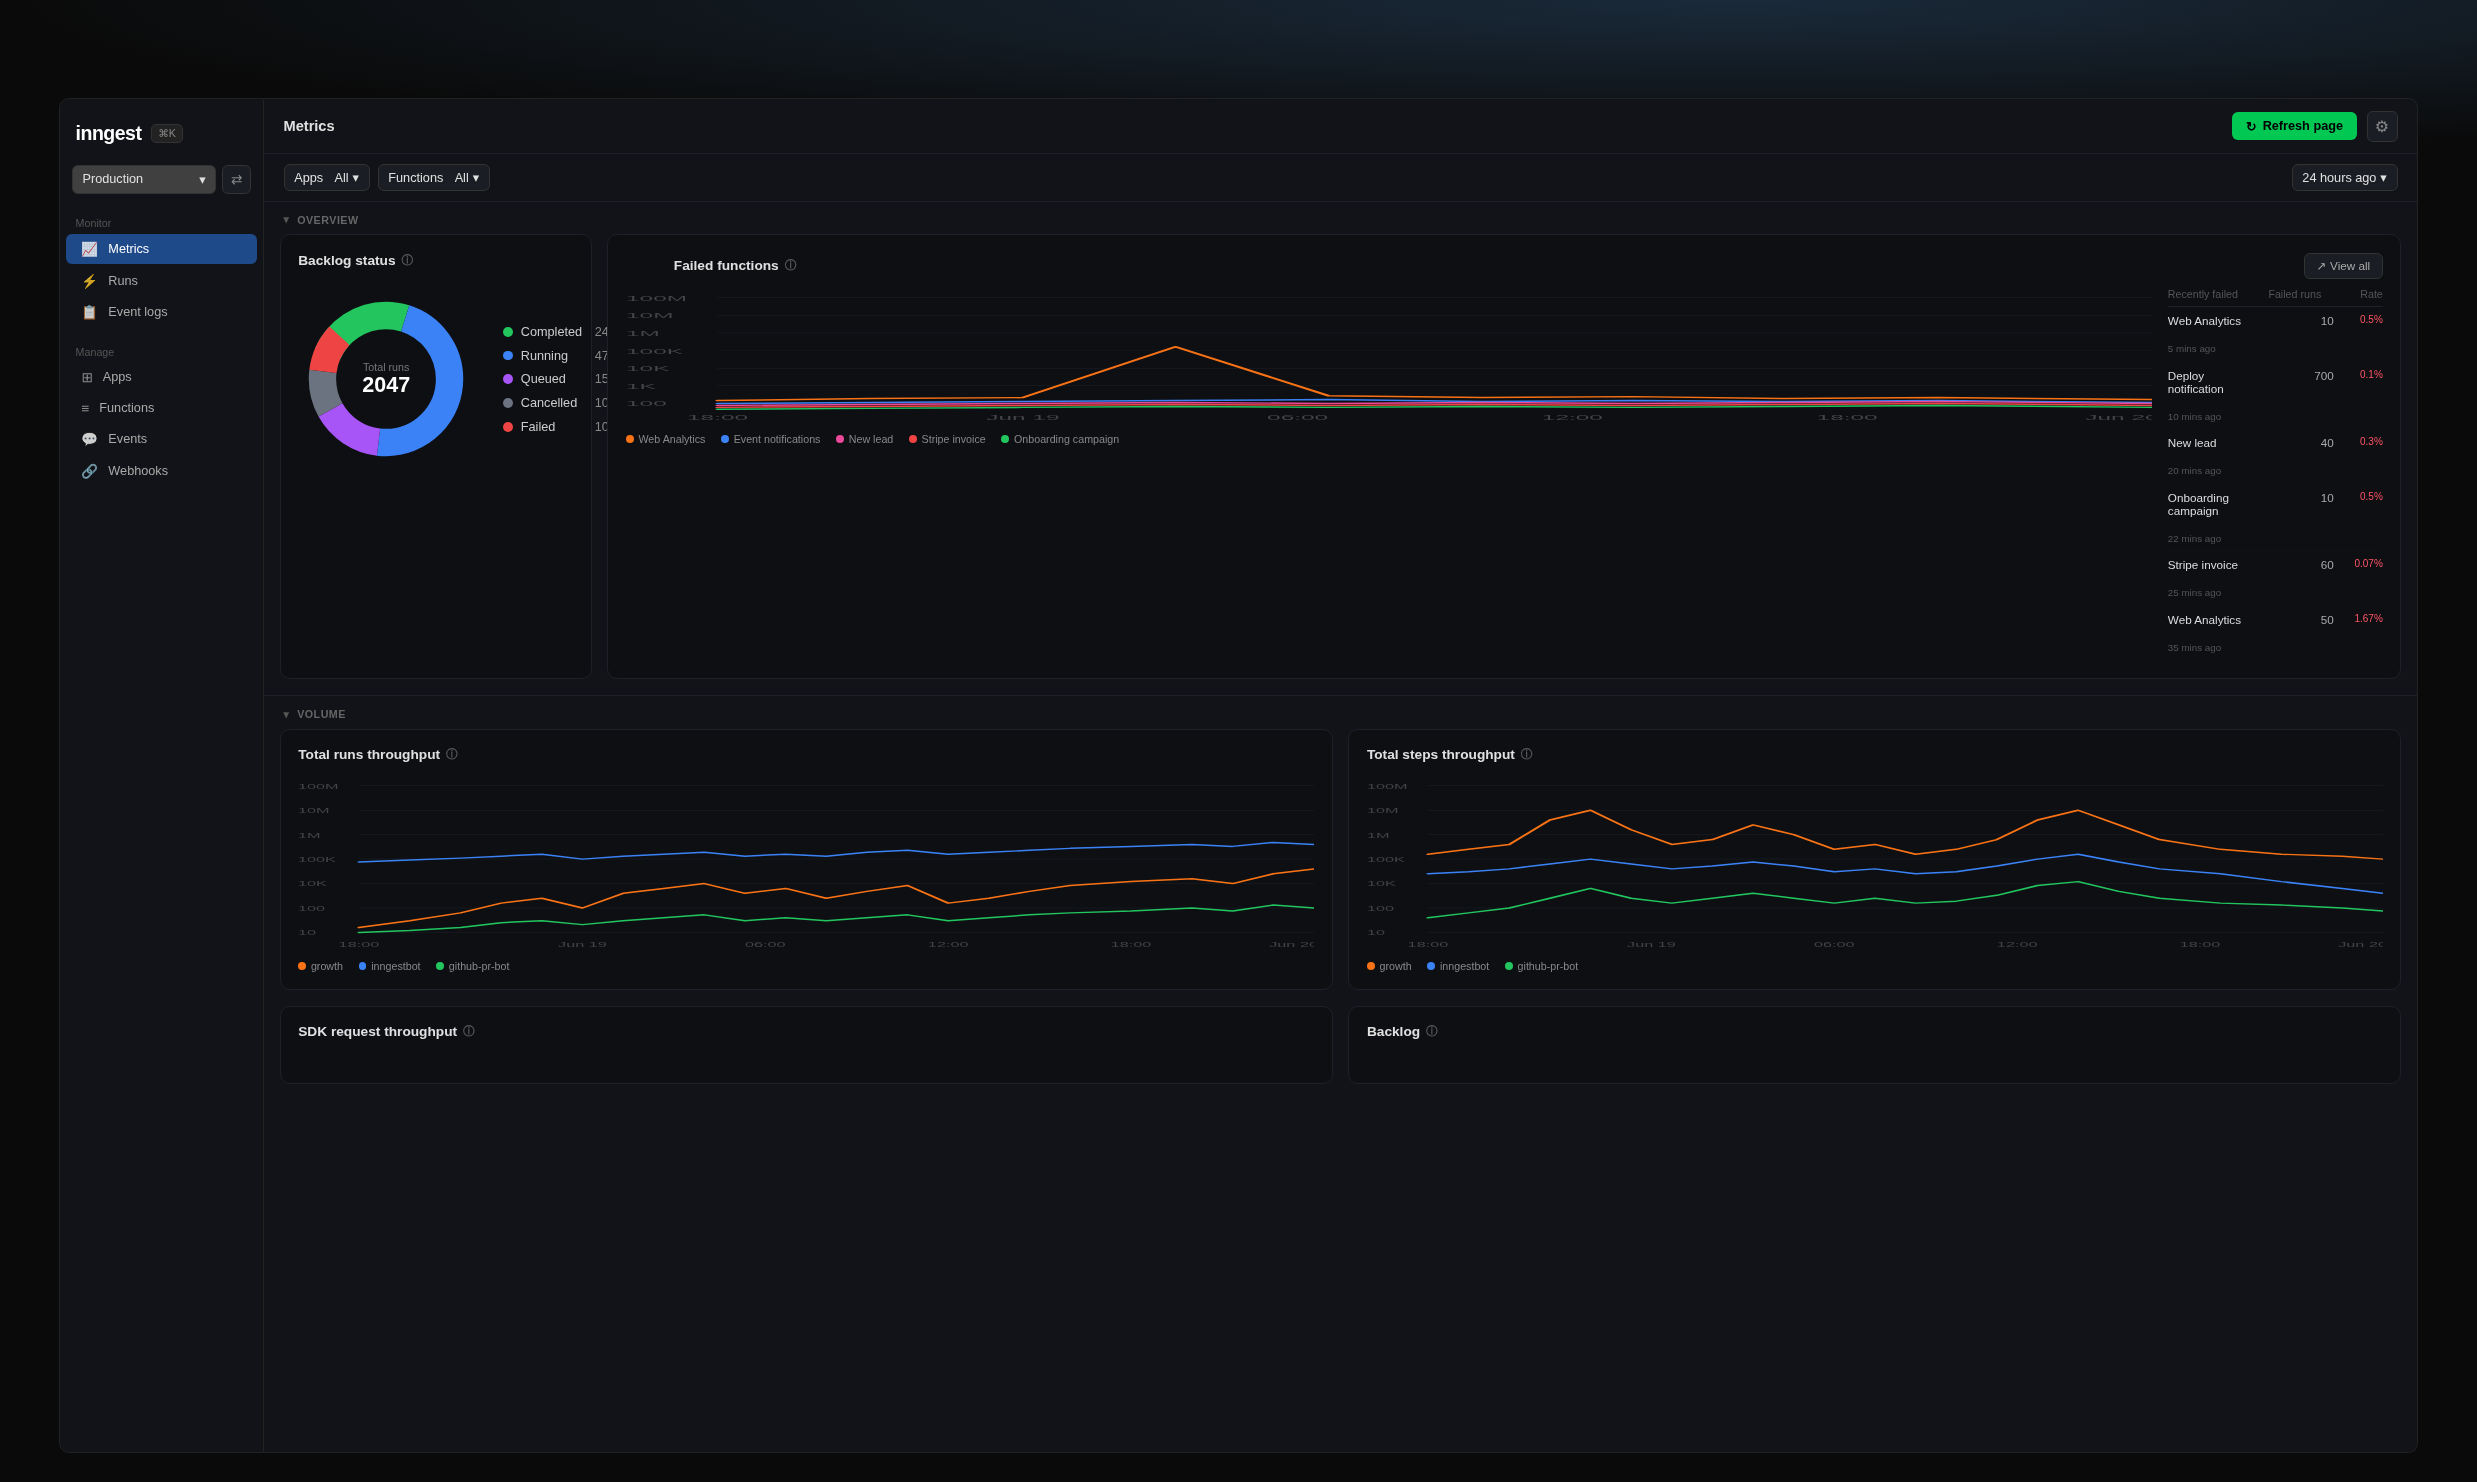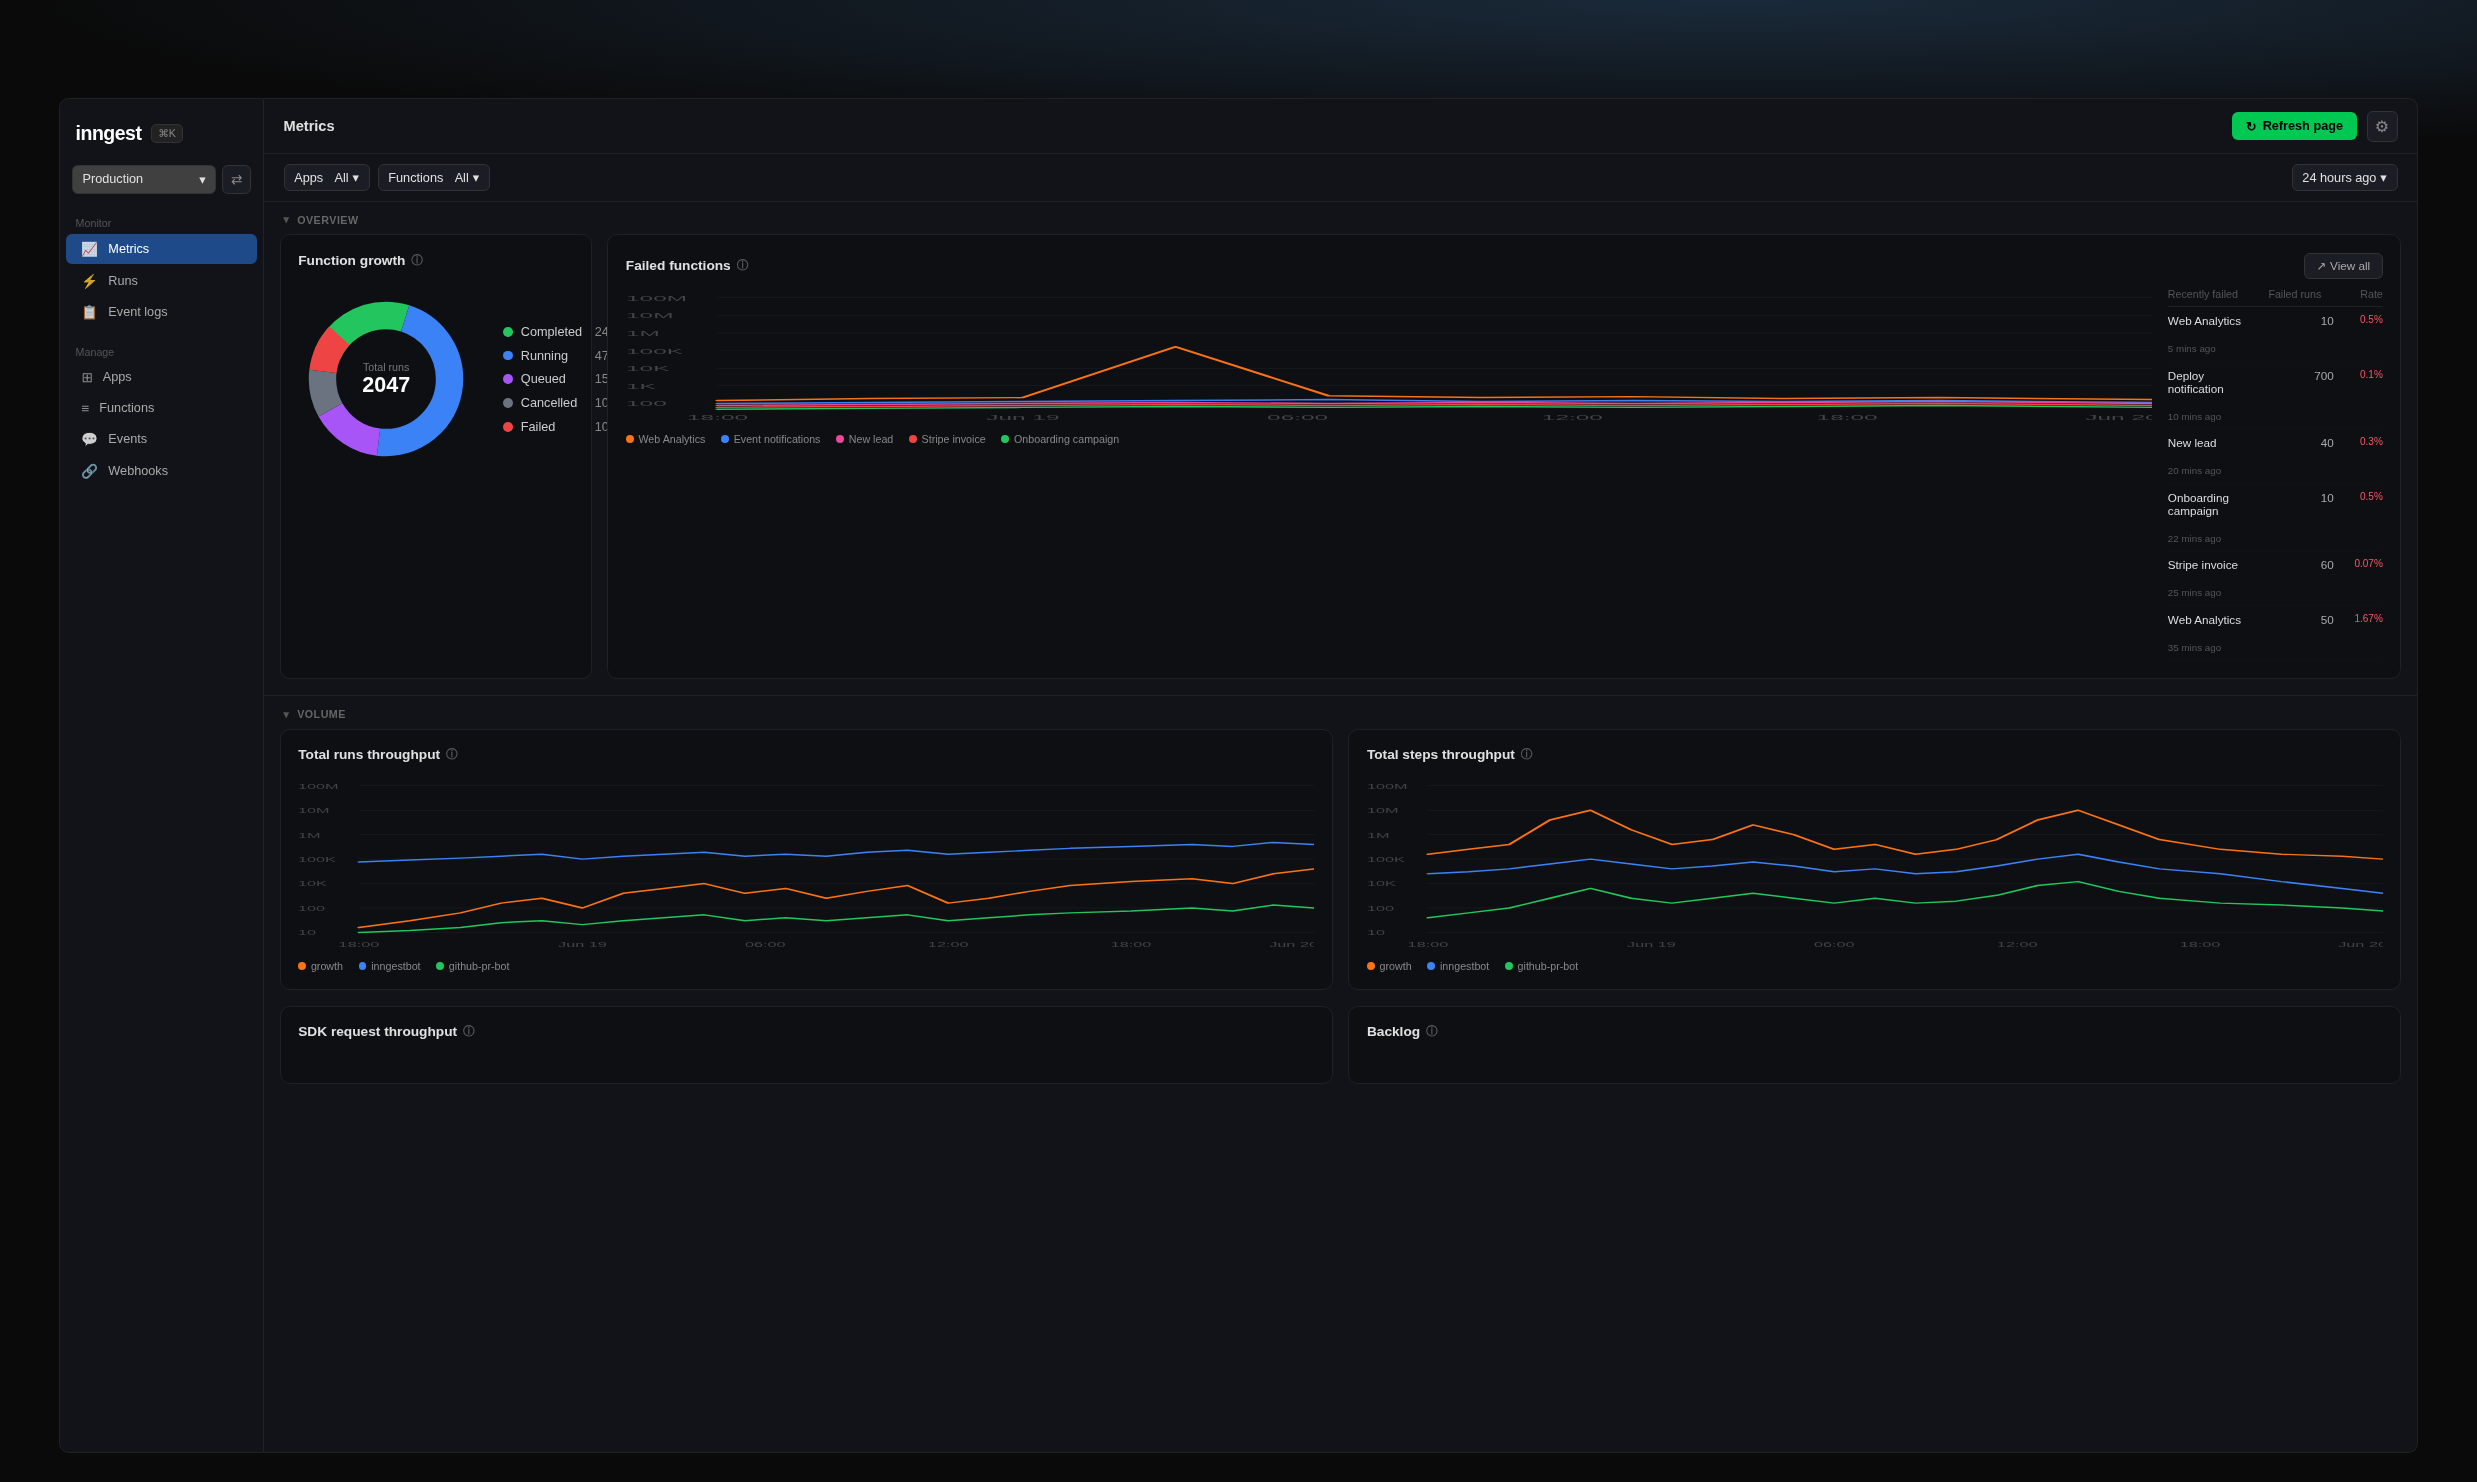--- a/index.html
+++ b/index.html
@@ -506,21 +506,21 @@
 
       <div class="section-header">
         <span class="section-toggle">▾</span>
         <span>OVERVIEW</span>
       </div>
 
       <div class="cards-row">
 
         <div class="card" style="max-width:312px;">
           <div class="card-title">
-            <span>Function growth</span>
+            <span>Backlog status</span>
             <span class="card-info-icon">ⓘ</span>
           </div>
           <div class="donut-container">
             <div class="donut-svg-wrap">
               <svg viewBox="0 0 180 180" width="176" height="176">
 
                 <circle cx="90" cy="90" r="65" fill="none" stroke="#22c55e" stroke-width="28" stroke-dasharray="97.96 312.04" stroke-dashoffset="78" transform="rotate(-90 90 90)"></circle>
                 <circle cx="90" cy="90" r="65" fill="none" stroke="#3b82f6" stroke-width="28" stroke-dasharray="191.64 218.36" stroke-dashoffset="-19.96" transform="rotate(-90 90 90)"></circle>
                 <circle cx="90" cy="90" r="65" fill="none" stroke="#a855f7" stroke-width="28" stroke-dasharray="61.2 348.8" stroke-dashoffset="-211.6" transform="rotate(-90 90 90)"></circle>
                 <circle cx="90" cy="90" r="65" fill="none" stroke="#6b7280" stroke-width="28" stroke-dasharray="40.8 369.2" stroke-dashoffset="-272.8" transform="rotate(-90 90 90)"></circle>
@@ -556,21 +556,21 @@
                 <span class="legend-dot" style="background:#ef4444;"></span>
                 <span class="legend-name">Failed</span>
                 <span class="legend-pct">10%</span>
               </div>
             </div>
           </div>
         </div>
 
         <div class="card failed-card">
           <div class="failed-card-header">
-            <div class="card-title" style="margin-bottom:0;">
+            <div class="card-title" style="margin-bottom:0;margin-left:48px;">
               <span>Failed functions</span>
               <span class="card-info-icon">ⓘ</span>
             </div>
             <button class="view-all-btn">
               <span>↗</span>
               <span>View all</span>
             </button>
           </div>
 
           <div style="display:flex; gap:15.6px;">

